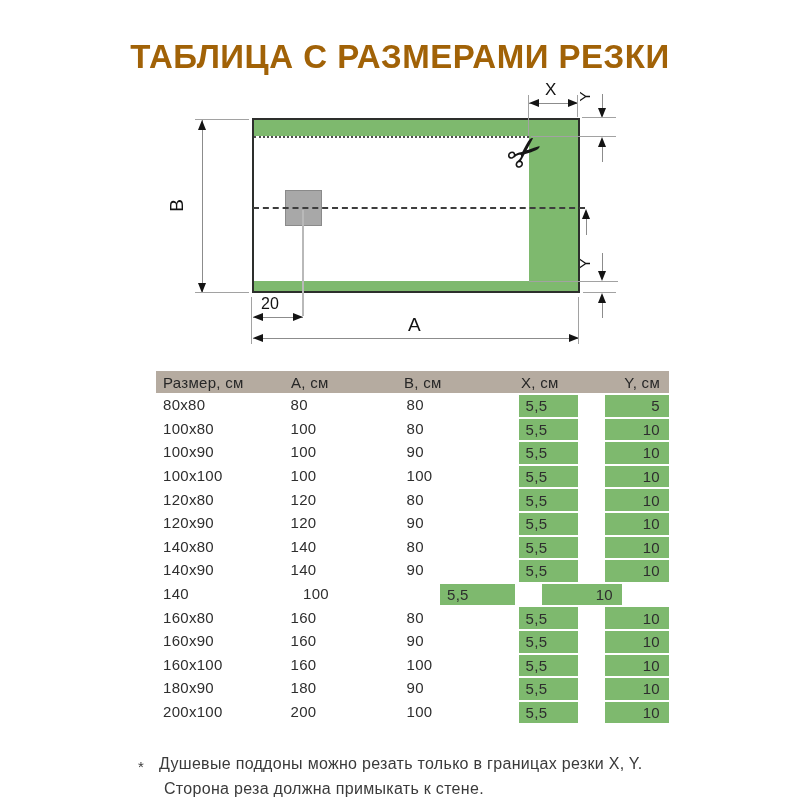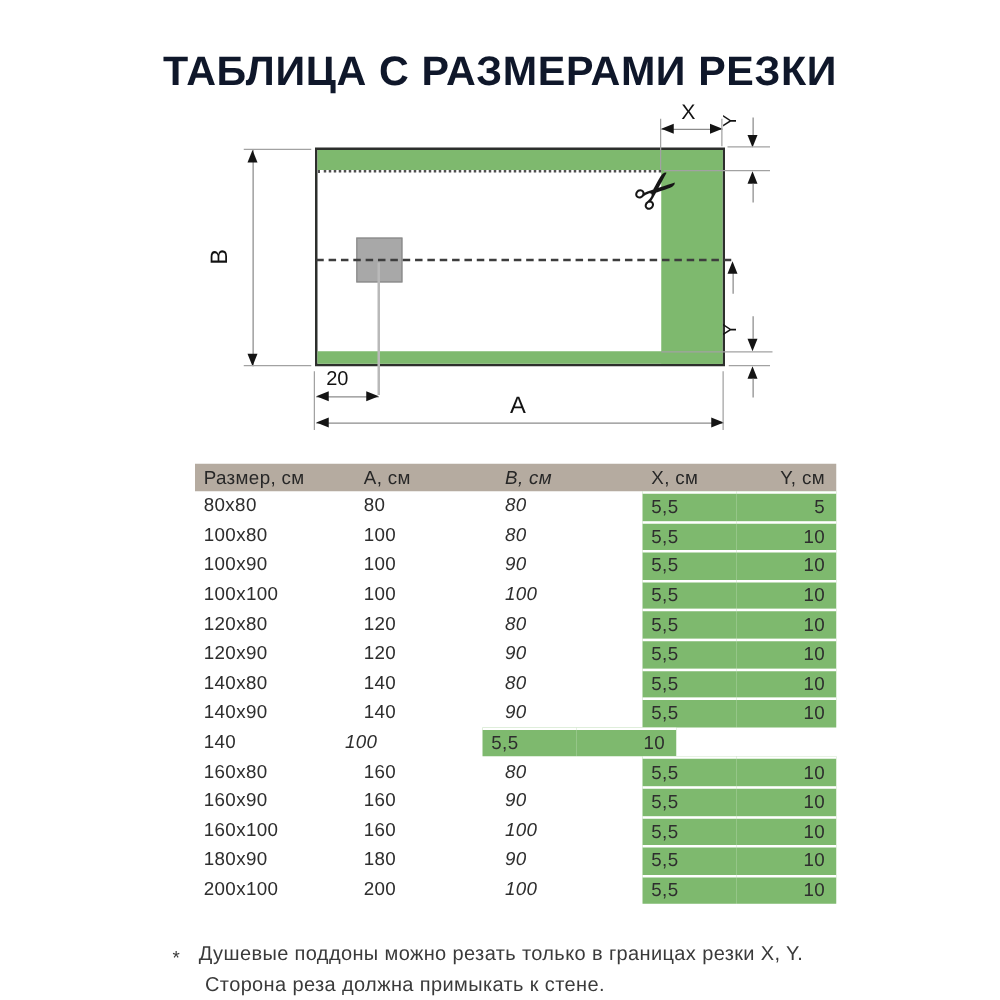--- a/index.html
+++ b/index.html
@@ -7,21 +7,21 @@
     --tan:#b5aba0;
     --drain:#a8a8a8;
     --dark:#222426;
     --dimline:#8c8c8c;
     --extline:#a2a2a2;
   }
   html,body{margin:0;padding:0;background:#fff;}
   .page{position:relative;width:800px;height:800px;background:#fff;overflow:hidden;
         font-family:"Liberation Sans",sans-serif;color:var(--dark);}
   .title{position:absolute;top:38px;left:0;width:800px;text-align:center;
-         font-size:33px;font-weight:bold;letter-spacing:.5px;color:#0f172a;margin:0;}
+         font-size:33px;font-weight:bold;letter-spacing:.5px;color:#a16207;margin:0;}
   
   .scene{position:absolute;left:0;top:0;width:800px;height:365px;}
   .tray{position:absolute;left:252px;top:118px;width:328px;height:175px;
         border:2px solid #2d2f2c;background:#fff;box-sizing:border-box;}
   .zone{position:absolute;background:var(--green);}
   .cutline{position:absolute;left:0;top:16px;right:49px;height:0;border-top:2px dotted #4f4f4f;}
   .centerline{position:absolute;left:253px;top:207px;width:332px;height:0;
               border-top:2px dashed #3d3d3d;z-index:4;}
   .drain{position:absolute;left:285px;top:190px;width:37px;height:36px;
          background:var(--drain);border:1px solid #8a8a8a;box-sizing:border-box;z-index:2;}
@@ -36,23 +36,23 @@
   .ah.right{border-top:4.5px solid transparent;border-bottom:4.5px solid transparent;border-left:10px solid #141414;}
   .dlab{position:absolute;font-size:19px;color:#121212;line-height:1;}
   .dlab.small{font-size:15px;}
   .rot{transform:rotate(-90deg);transform-origin:center center;display:inline-block;}
   .scissors{position:absolute;left:508px;top:132px;font-size:42px;color:#161616;
             transform:rotate(-40deg);z-index:5;line-height:1;}
   
   .sizes{position:absolute;left:156px;top:371px;width:513px;font-size:15px;letter-spacing:.3px;color:#2e2e2e;}
   .thead{display:flex;height:22px;background:var(--tan);align-items:center;color:#272727;}
   .hc,.c{box-sizing:border-box;padding-left:7px;}
-  .w1{width:128px;} .w2{width:113px;} .w3{width:117px;font-style:italic;} .w4{width:75px;}
+  .w1{width:128px;} .w2{width:113px;} .w3{width:117px;} .w4{width:75px;}
   .w5{width:80px;text-align:right;padding-right:9px;padding-left:0;}
-  .trow{display:flex;height:23.6px;}
+  .trow{display:flex;height:23.6px;gap:27px;}
   .c{display:flex;align-items:center;}
   .c.g{background:var(--green);border-top:2px solid #fff;}
   .c.w5{justify-content:flex-end;}
   
   .footnote{position:absolute;left:138px;top:752px;display:flex;font-size:16px;
             color:#3a3a3a;letter-spacing:.3px;line-height:1.55;}
   .mark{width:21px;font-size:15px;padding-top:3px;}
   .l2{padding-left:5px;}
 </style>
 </head>

